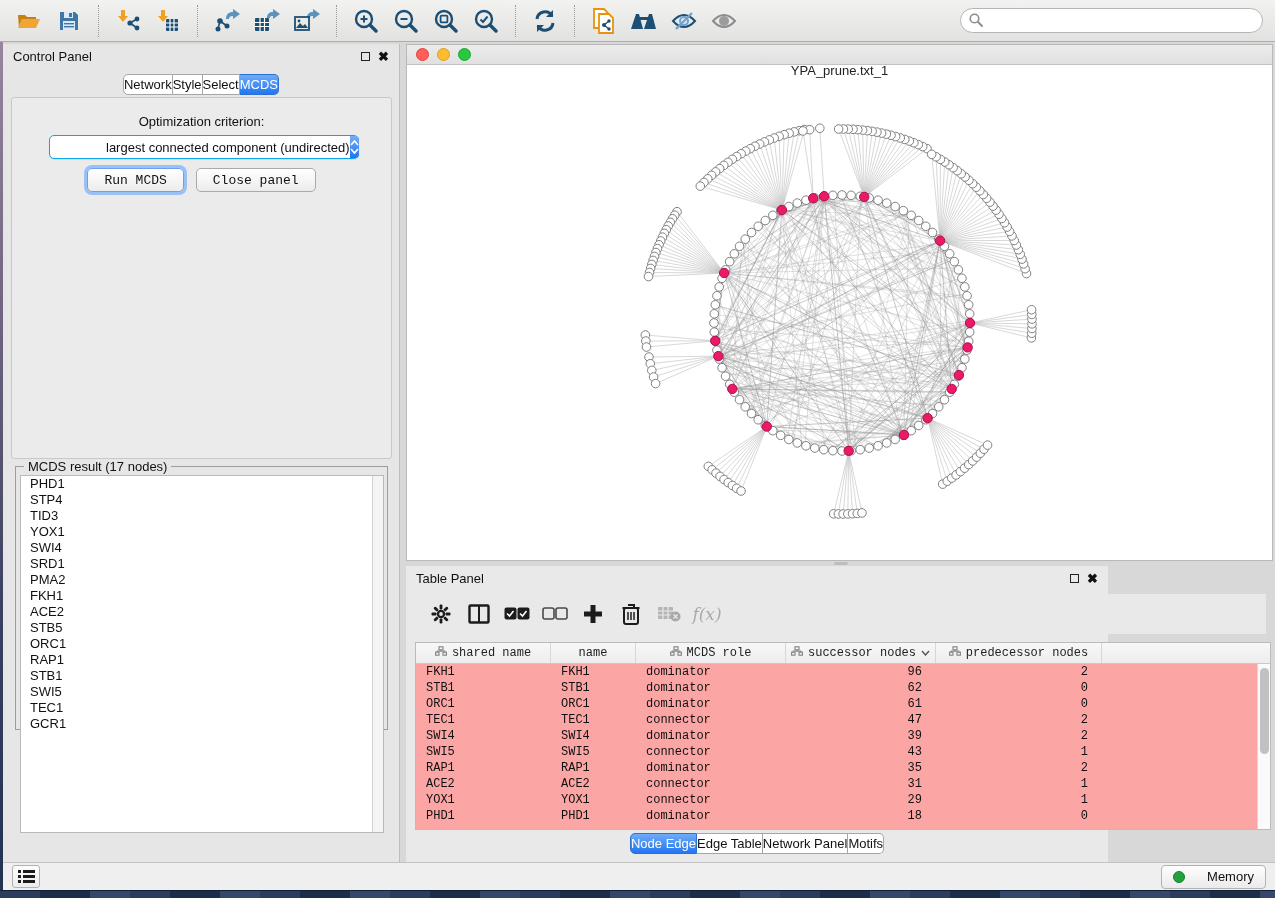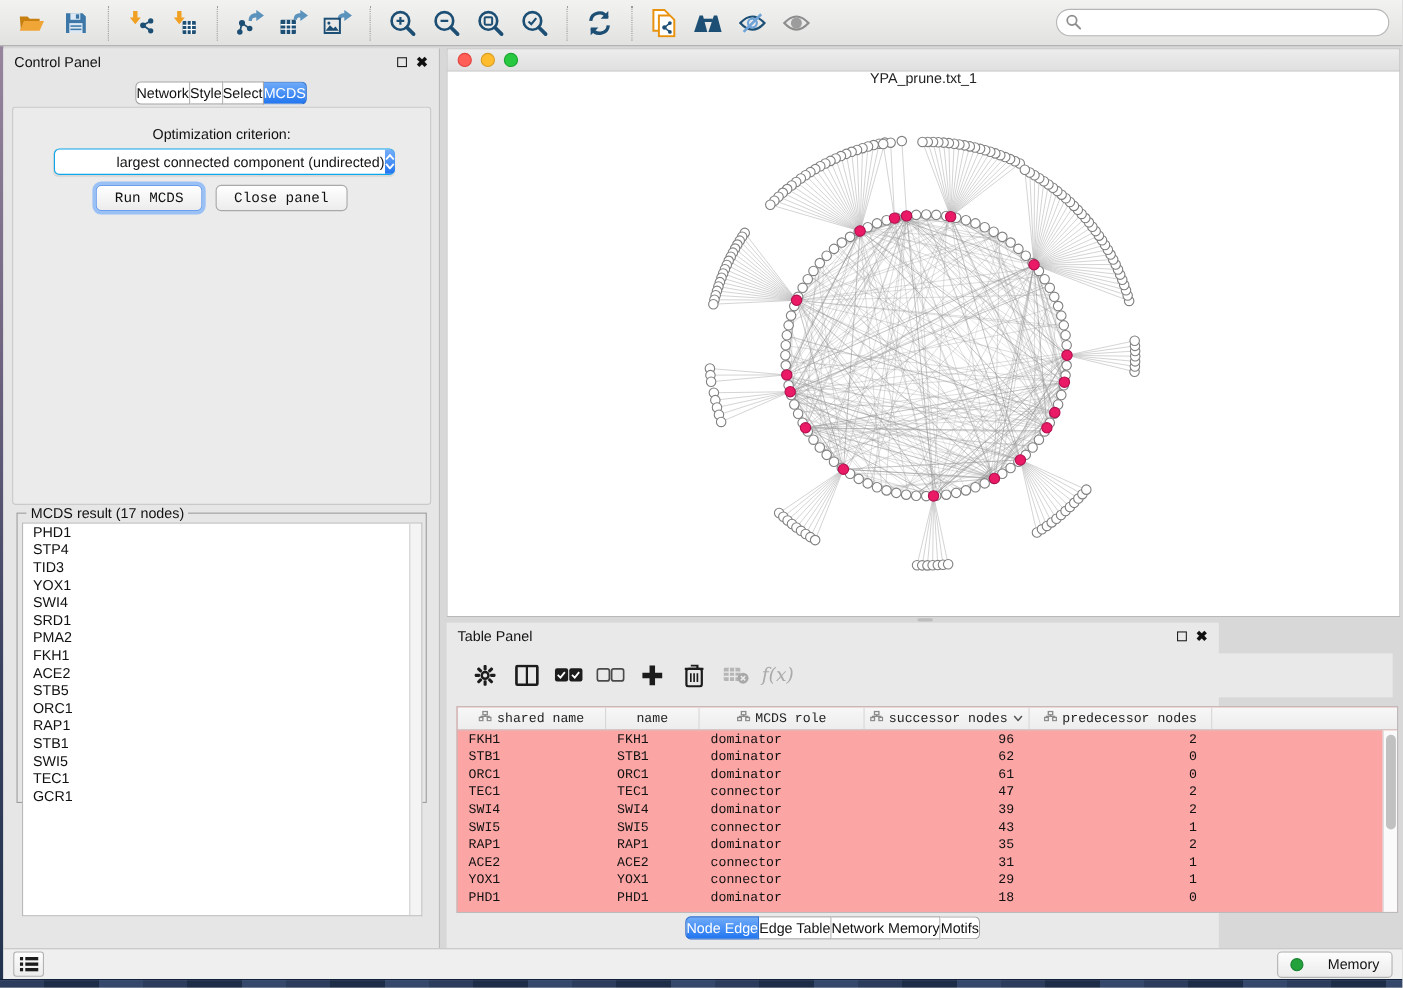--- a/index.html
+++ b/index.html
@@ -1294,21 +1294,21 @@
       </div>
     <div class="nt-vscroll">
       <div class="nt-thumb"></div>
     </div>
   </div>
 
   <div class="tp-tabs">
     <div class="seg">
       <div class="seg-btn sel">Node Edge</div>
       <div class="seg-btn">Edge Table</div>
-      <div class="seg-btn">Network Memory</div>
+      <div class="seg-btn">Network Panel</div>
       <div class="seg-btn">Motifs</div>
     </div>
   </div>
 </div>
 
 <div class="status-bar">
   <div class="list-btn">
     <svg width="17" height="15" viewBox="0 0 17 15">
         <g fill="#1c1c1c">
           <rect x="0" y="1" width="3" height="3"></rect>

